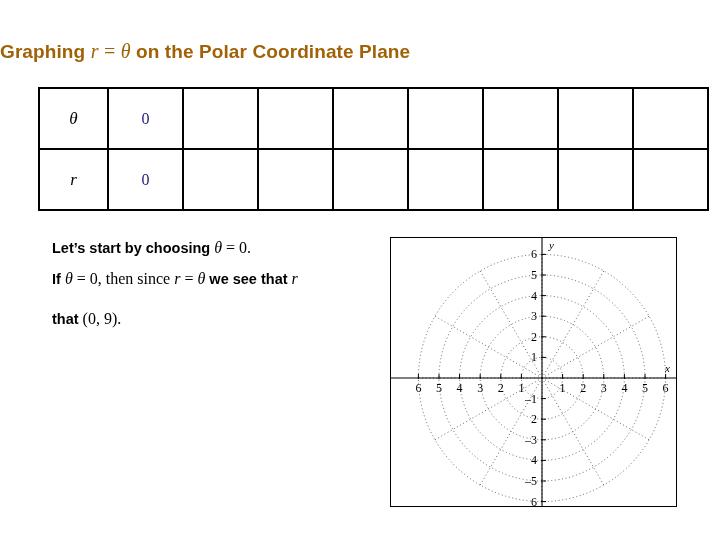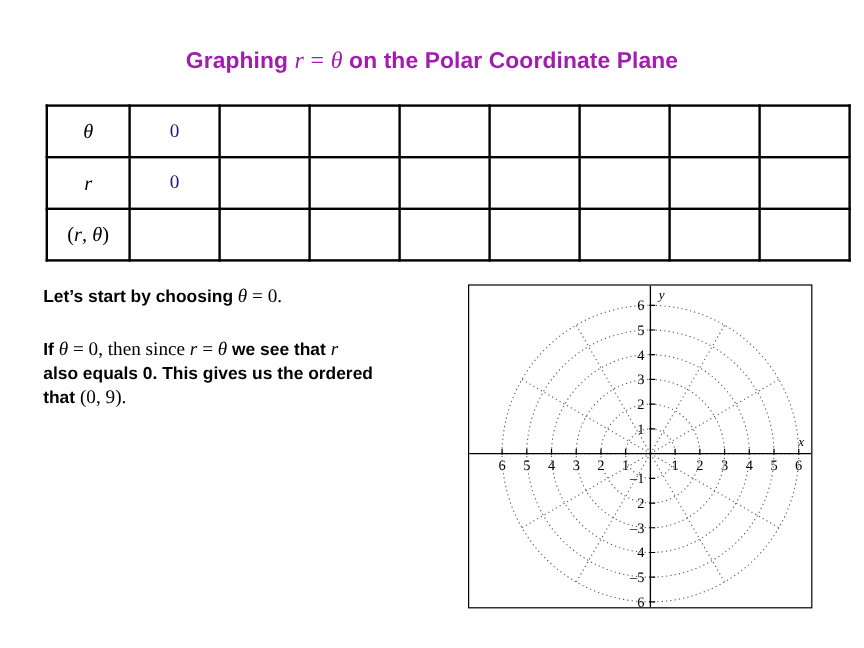--- a/index.html
+++ b/index.html
@@ -15,25 +15,24 @@
     font-family: "Liberation Sans", sans-serif;
     -webkit-font-smoothing: none;
   }
 
   
   #slide-title {
     position: absolute;
     left: 0;
     top: 40px;
     width: 720px;
-    text-align: center;
     font-family: "Liberation Sans", sans-serif;
     font-weight: bold;
     font-size: 19px;
-    color: #a21caf;
+    color: #a16207;
     letter-spacing: 0.1px;
     white-space: nowrap;
   }
   #slide-title .math {
     font-family: "Liberation Serif", serif;
     font-style: italic;
     font-weight: normal;
     font-size: 20px;
   }
   #slide-title .eq {
@@ -76,35 +75,35 @@
   #value-table td.cell {
     width: 73px;
     color: #1a1a7a;
     font-family: "Liberation Serif", serif;
     font-size: 16px;
   }
 
   
   #explanation {
     position: absolute;
-    left: 36px;
+    left: 52px;
     top: 238px;
     width: 340px;
     color: #000000;
   }
   #explanation p {
     margin: 0;
     font-family: "Liberation Sans", sans-serif;
     font-weight: bold;
     font-size: 14.5px;
     line-height: 20px;
     color: #000000;
   }
   #explanation p.para2 {
-    margin-top: 24px;
+    margin-top: 11px;
   }
   .mserif {
     font-family: "Liberation Serif", serif;
     font-weight: normal;
     font-style: normal;
     font-size: 16px;
   }
   .mit {
     font-family: "Liberation Serif", serif;
     font-weight: normal;
@@ -155,37 +154,26 @@
       <td class="rowlabel">r</td>
       <td class="cell">0</td>
       <td class="cell"></td>
       <td class="cell"></td>
       <td class="cell"></td>
       <td class="cell"></td>
       <td class="cell"></td>
       <td class="cell"></td>
       <td class="cell"></td>
     </tr>
-    <tr>
-      <td class="rowlabel pair"><span>(</span><span class="it">r</span><span>, </span><span class="it">θ</span><span>)</span></td>
-      <td class="cell"></td>
-      <td class="cell"></td>
-      <td class="cell"></td>
-      <td class="cell"></td>
-      <td class="cell"></td>
-      <td class="cell"></td>
-      <td class="cell"></td>
-      <td class="cell"></td>
-    </tr>
   </tbody>
 </table>
 
 <div id="explanation">
   <p class="para1"><span>Let’s start by choosing </span><span class="mit">θ</span><span class="mserif"> = 0</span><span class="mserif">.</span></p>
-  <p class="para2"><span>If </span><span class="mit">θ</span><span class="mserif"> = 0, then since </span><span class="mit">r</span><span class="mserif"> = </span><span class="mit">θ</span><span> we see that </span><span class="mit">r</span><br><span>also equals 0.  This gives us the ordered</span><br><span>that </span><span class="mserif">(0, 9)</span><span class="mserif">.</span></p>
+  <p class="para2"><span>If </span><span class="mit">θ</span><span class="mserif"> = 0, then since </span><span class="mit">r</span><span class="mserif"> = </span><span class="mit">θ</span><span> we see that </span><span class="mit">r</span><br><br><span>that </span><span class="mserif">(0, 9)</span><span class="mserif">.</span></p>
 </div>
 
 <div id="polar-graph">
   <svg id="polar-svg" width="285" height="268" viewBox="0 0 285 268">
       <circle cx="151" cy="140" r="20.6" fill="none" stroke="#555555" stroke-width="0.9" stroke-dasharray="1,2.6"></circle>
       <circle cx="151" cy="140" r="41.2" fill="none" stroke="#555555" stroke-width="0.9" stroke-dasharray="1,2.6"></circle>
       <circle cx="151" cy="140" r="61.800000000000004" fill="none" stroke="#555555" stroke-width="0.9" stroke-dasharray="1,2.6"></circle>
       <circle cx="151" cy="140" r="82.4" fill="none" stroke="#555555" stroke-width="0.9" stroke-dasharray="1,2.6"></circle>
       <circle cx="151" cy="140" r="103" fill="none" stroke="#555555" stroke-width="0.9" stroke-dasharray="1,2.6"></circle>
       <circle cx="151" cy="140" r="123.60000000000001" fill="none" stroke="#555555" stroke-width="0.9" stroke-dasharray="1,2.6"></circle>

